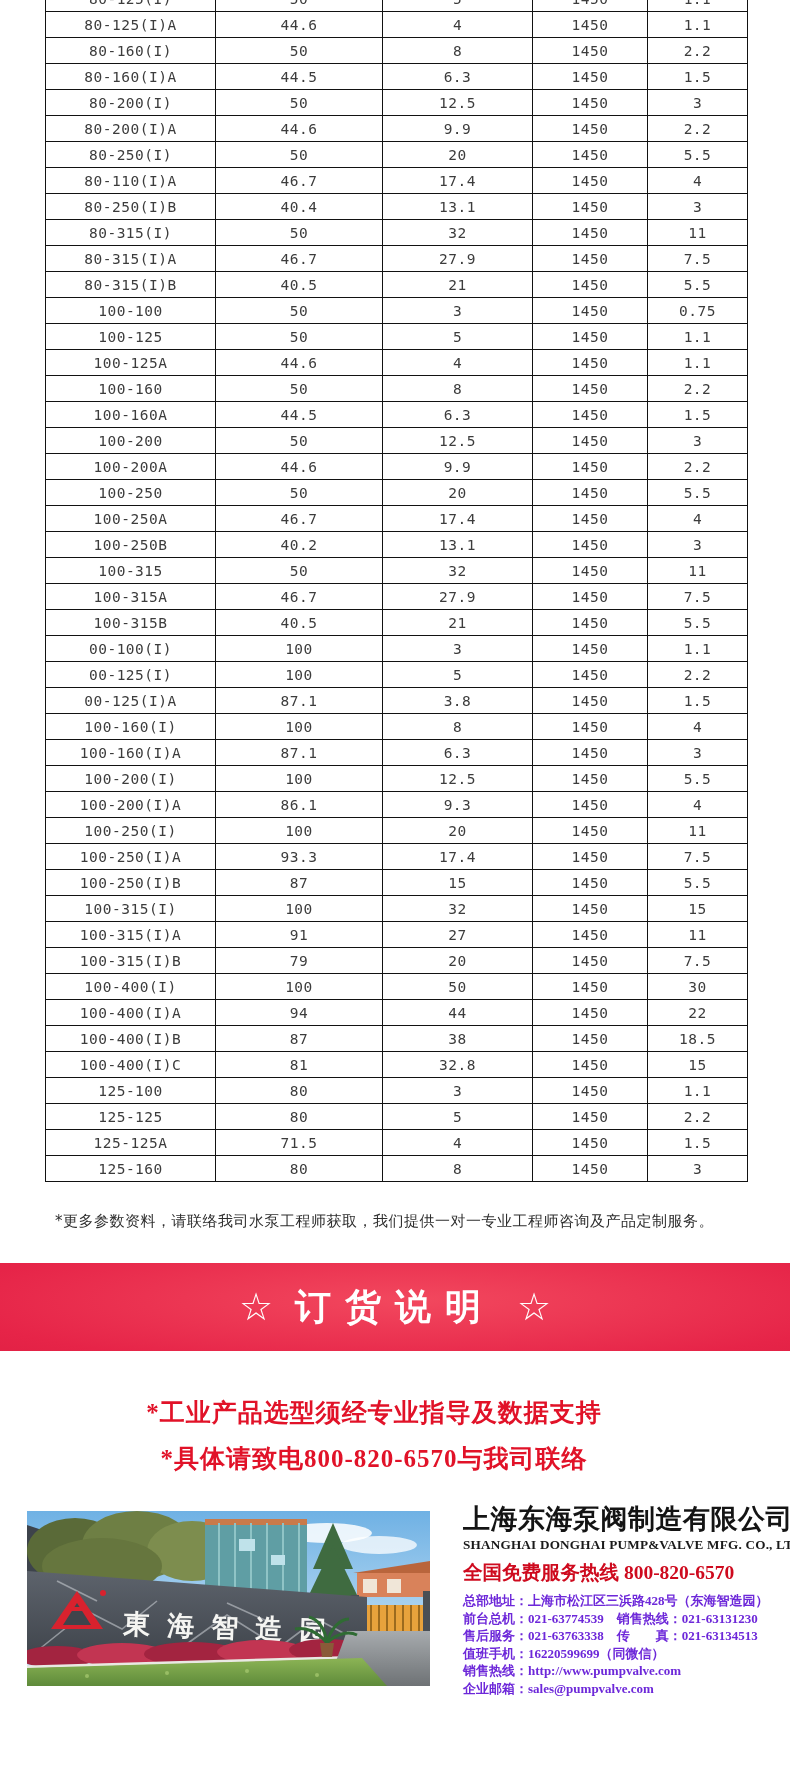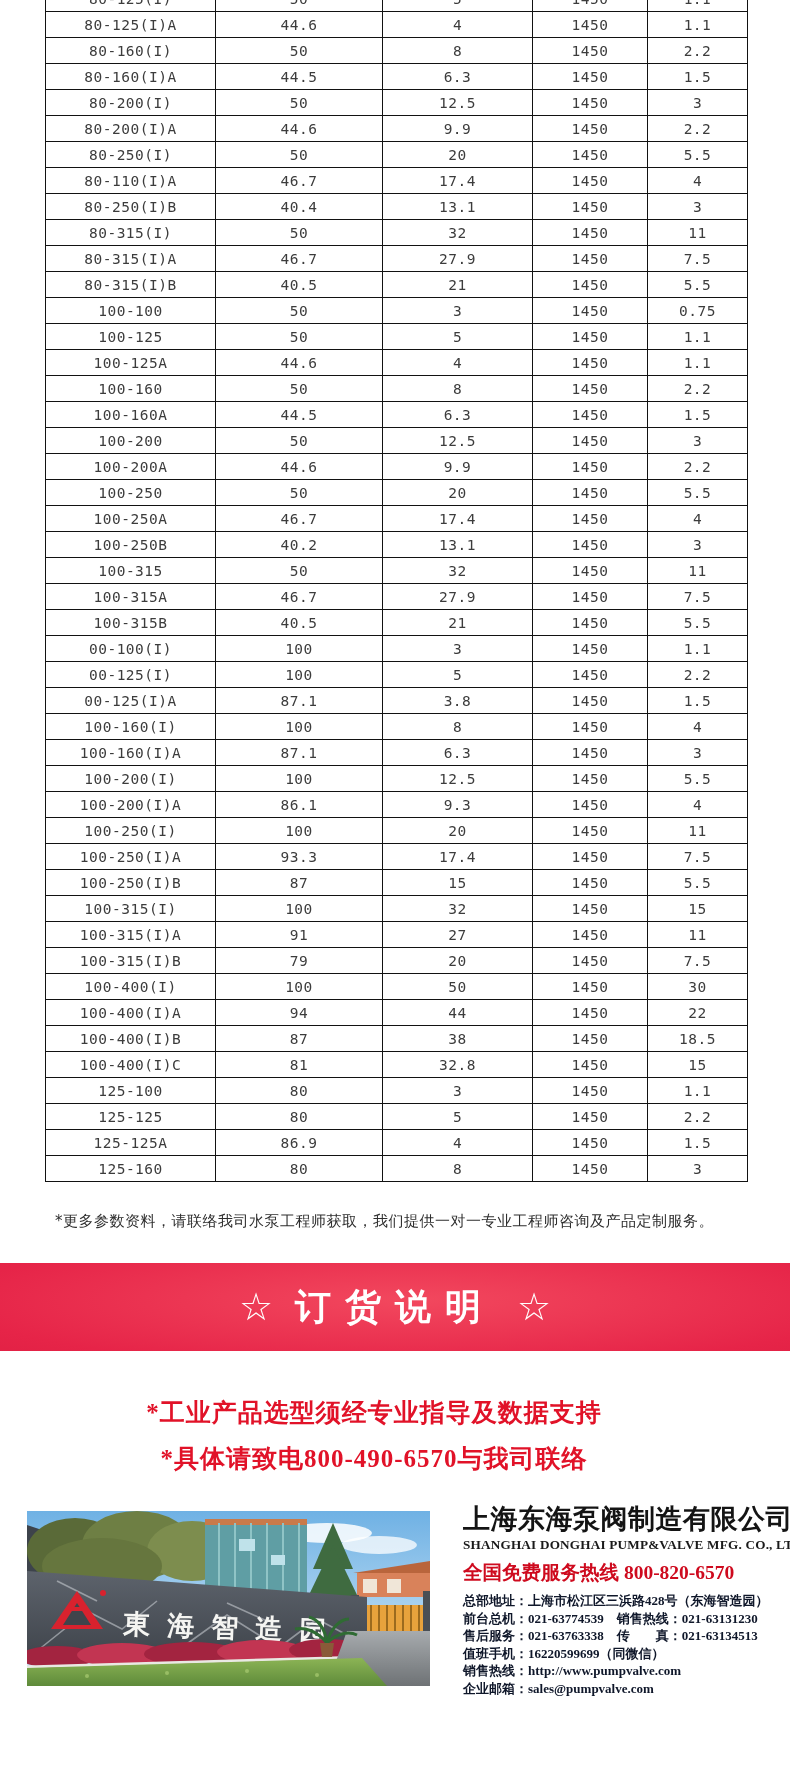--- a/index.html
+++ b/index.html
@@ -63,21 +63,21 @@
     font-family:"Liberation Serif", serif; font-size:13.2px; font-weight:700;
     color:#1a1a1a; letter-spacing:0.2px; line-height:18px; white-space:nowrap;
   }
   .hotline {
     margin-top:5px; font-family:"Liberation Serif", serif;
     font-size:19.5px; font-weight:700; color:#ce0a1e; white-space:nowrap;
   }
   .contact-lines { margin-top:6px; }
   .contact-line {
     font-family:"Liberation Serif", serif; font-size:13px; font-weight:700;
-    color:#0f172a; line-height:17.6px; white-space:nowrap;
+    color:#6d28d9; line-height:17.6px; white-space:nowrap;
   }
 </style>
 </head>
 <body>
 
 <div class="page">
 
   <div class="spec-table-wrap">
     <table class="spec">
       <colgroup>
@@ -391,21 +391,21 @@
           </tr>
           <tr>
             <td>125-125</td>
             <td>80</td>
             <td>5</td>
             <td>1450</td>
             <td>2.2</td>
           </tr>
           <tr>
             <td>125-125A</td>
-            <td>86.9</td>
+            <td>71.5</td>
             <td>4</td>
             <td>1450</td>
             <td>1.5</td>
           </tr>
           <tr>
             <td>125-160</td>
             <td>80</td>
             <td>8</td>
             <td>1450</td>
             <td>3</td>
@@ -417,21 +417,21 @@
   <div class="table-note">*更多参数资料，请联络我司水泵工程师获取，我们提供一对一专业工程师咨询及产品定制服务。</div>
 
   <div class="order-banner">
     <span class="star">☆</span>
     <span class="banner-title">订货说明</span>
     <span class="star">☆</span>
   </div>
 
   <div class="notice-block">
     <div class="notice-line">*工业产品选型须经专业指导及数据支持</div>
-    <div class="notice-line">*具体请致电800-490-6570与我司联络</div>
+    <div class="notice-line">*具体请致电800-820-6570与我司联络</div>
   </div>
 
   <div class="factory-photo">
     <svg width="403" height="175" viewBox="0 0 403 175" xmlns="http://www.w3.org/2000/svg">
       <defs>
         <linearGradient id="sky" x1="0" y1="0" x2="0" y2="1">
           <stop offset="0" stop-color="#6fb1e4"></stop>
             <stop offset="1" stop-color="#d7ecf9"></stop>
         </linearGradient>
         <linearGradient id="marble" x1="0" y1="0" x2="0" y2="1">

